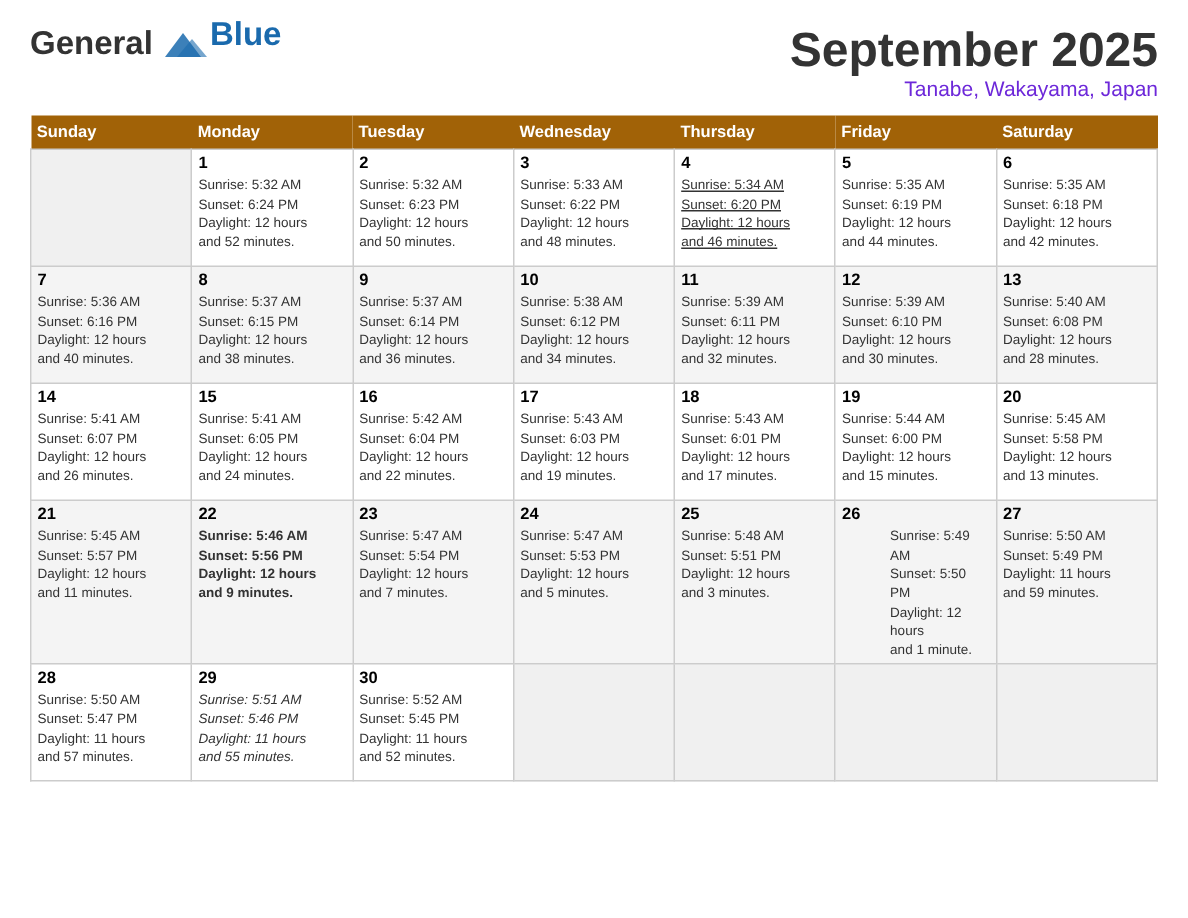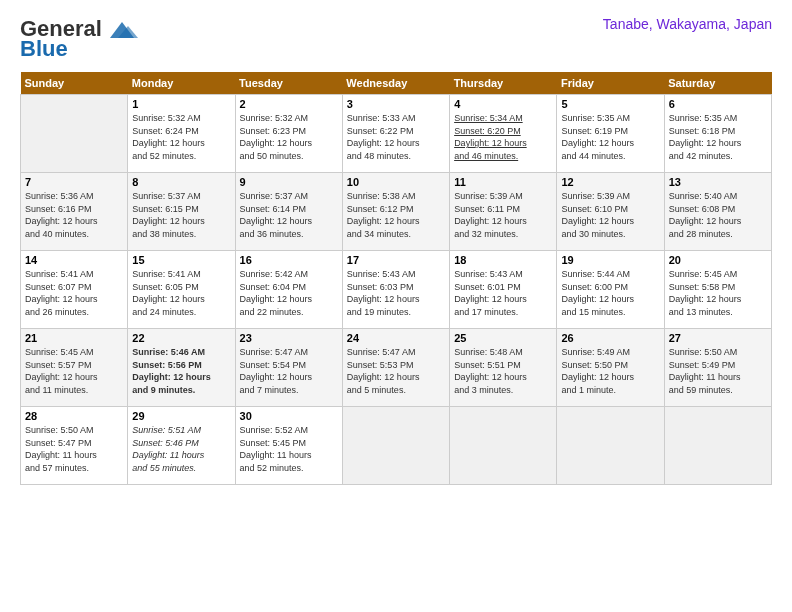--- a/index.html
+++ b/index.html
@@ -16,21 +16,21 @@
       padding: 16px 20px 12px 20px;
     }
     .header-row {
       display: flex;
       align-items: flex-start;
       justify-content: space-between;
       margin-bottom: 10px;
     }
     .logo {
       display: flex;
-      flex-direction: column;
+      flex-direction: row;
       align-items: flex-start;
     }
     .title-block {
       text-align: right;
     }
     .month-title {
       font-size: 32px;
       font-weight: bold;
       color: #333;
       line-height: 1.1;
@@ -92,20 +92,21 @@
       <div style="display:flex;align-items:center;gap:0;">
         <span style="font-size:22px;font-weight:bold;color:#333;">General</span>
         <svg width="38" height="22" viewBox="0 0 38 22">
           <polygon points="8,20 20,4 32,20" fill="#1a6aad" opacity="0.85"></polygon>
           <polygon points="16,20 26,8 36,20" fill="#1a6aad" opacity="0.6"></polygon>
         </svg>
       </div>
       <span style="font-size:22px;font-weight:bold;color:#1a6aad;margin-top:-6px;margin-left:0;">Blue</span>
     </div>
     <div class="title-block">
+      <div class="month-title">September 2025</div>
       <div class="location-title">Tanabe, Wakayama, Japan</div>
     </div>
   </div>
 
   <table>
     <thead>
       <tr id="header-row">
           <th>Sunday</th>
           <th>Monday</th>
           <th>Tuesday</th>
@@ -294,21 +295,21 @@
           </td>
           <td>
             <span class="day-num">25</span>
             <div class="day-info" style="white-space: pre-line;">Sunrise: 5:48 AM
 Sunset: 5:51 PM
 Daylight: 12 hours
 and 3 minutes.</div>
           </td>
           <td>
             <span class="day-num">26</span>
-            <div class="day-info" style="white-space: pre-line;">Sunrise: 5:49 AM
+            <div class="day-info" style="white-space: pre-line; margin-left: 32px;">Sunrise: 5:49 AM
 Sunset: 5:50 PM
 Daylight: 12 hours
 and 1 minute.</div>
           </td>
           <td>
             <span class="day-num">27</span>
             <div class="day-info" style="white-space: pre-line;">Sunrise: 5:50 AM
 Sunset: 5:49 PM
 Daylight: 11 hours
 and 59 minutes.</div>

